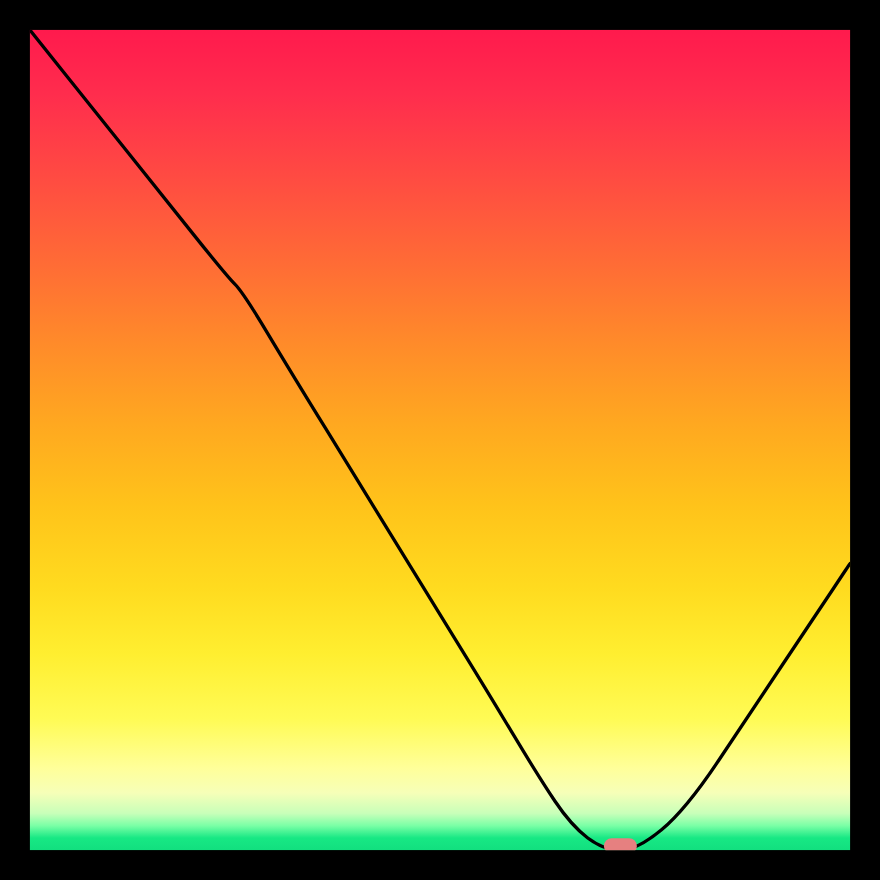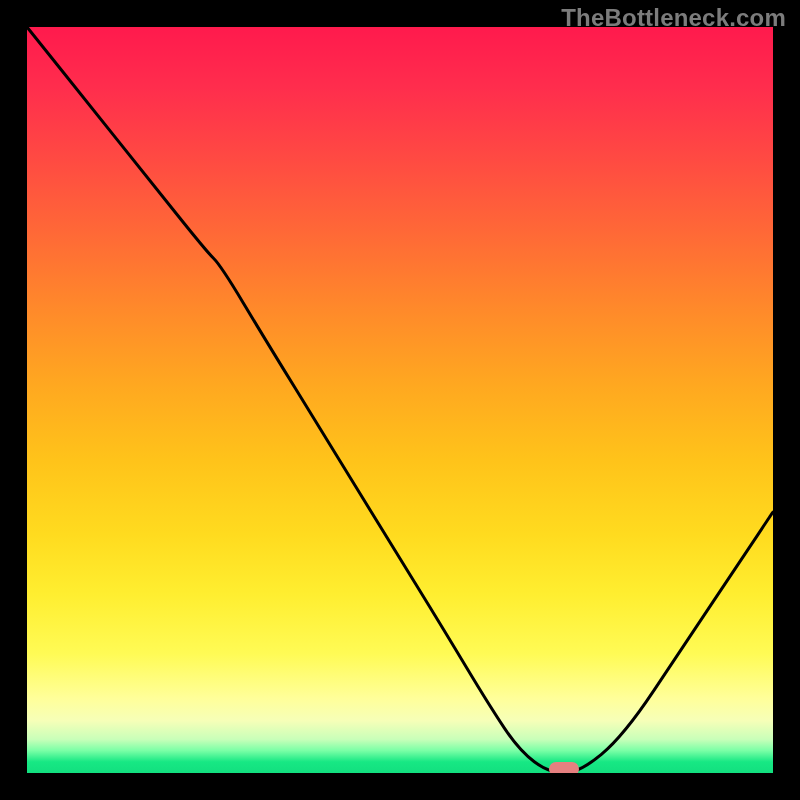--- a/index.html
+++ b/index.html
@@ -76,21 +76,20 @@
     border-radius: 7px;
     background: #e68080;
     
     transform: translate(-50%, -50%);
   }
 </style>
 </head>
 <body>
 
 <div class="frame">
-  <div class="watermark">TheBottleneck.com</div>
 
   <div class="plot-area">
     <div class="gradient-bg"></div>
 
     <svg class="curve-svg" viewBox="0 0 746 746" preserveAspectRatio="none">
       <path id="curve-path" fill="none" stroke="#000" stroke-width="3" stroke-linecap="round" stroke-linejoin="round" d="M 0.0 0.0 Q 0.0 0.0 29.8 37.3 Q 59.7 74.6 89.5 111.9 Q 119.4 149.2 149.2 186.5 Q 179.0 223.8 186.5 231.3 Q 194.0 238.7 216.3 276.0 Q 238.7 313.3 268.6 361.8 Q 298.4 410.3 328.2 458.8 Q 358.1 507.3 387.9 555.8 Q 417.8 604.3 440.1 641.6 Q 462.5 678.9 477.4 701.2 Q 492.4 723.6 507.3 734.8 Q 522.2 746.0 537.1 746.0 Q 552.0 746.0 574.4 727.4 Q 596.8 708.7 626.6 663.9 Q 656.5 619.2 686.3 574.4 Q 716.2 529.7 731.1 507.3 T 746.0 484.9"></path>
     </svg>
 
     <div class="marker" id="marker-dot" style="left: 537.12px; top: 742px; background: rgb(230, 128, 128);"></div>
   </div>

